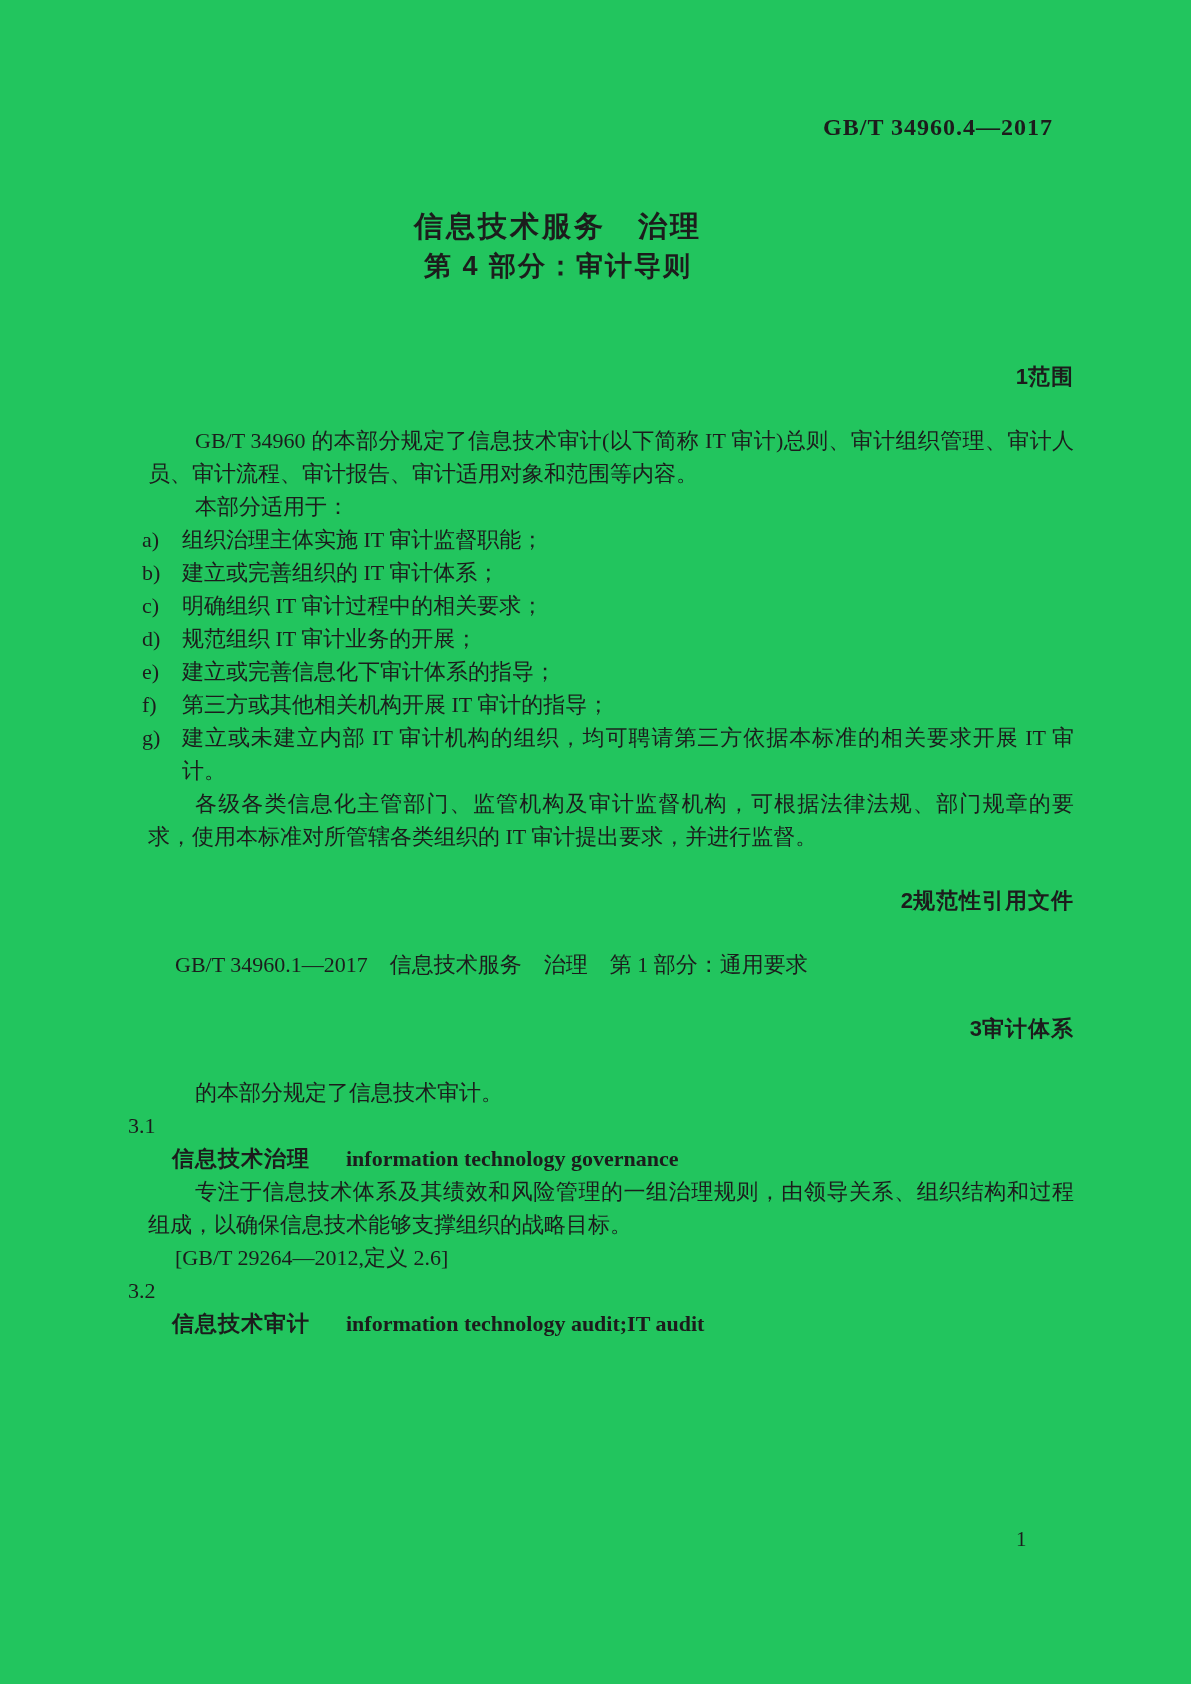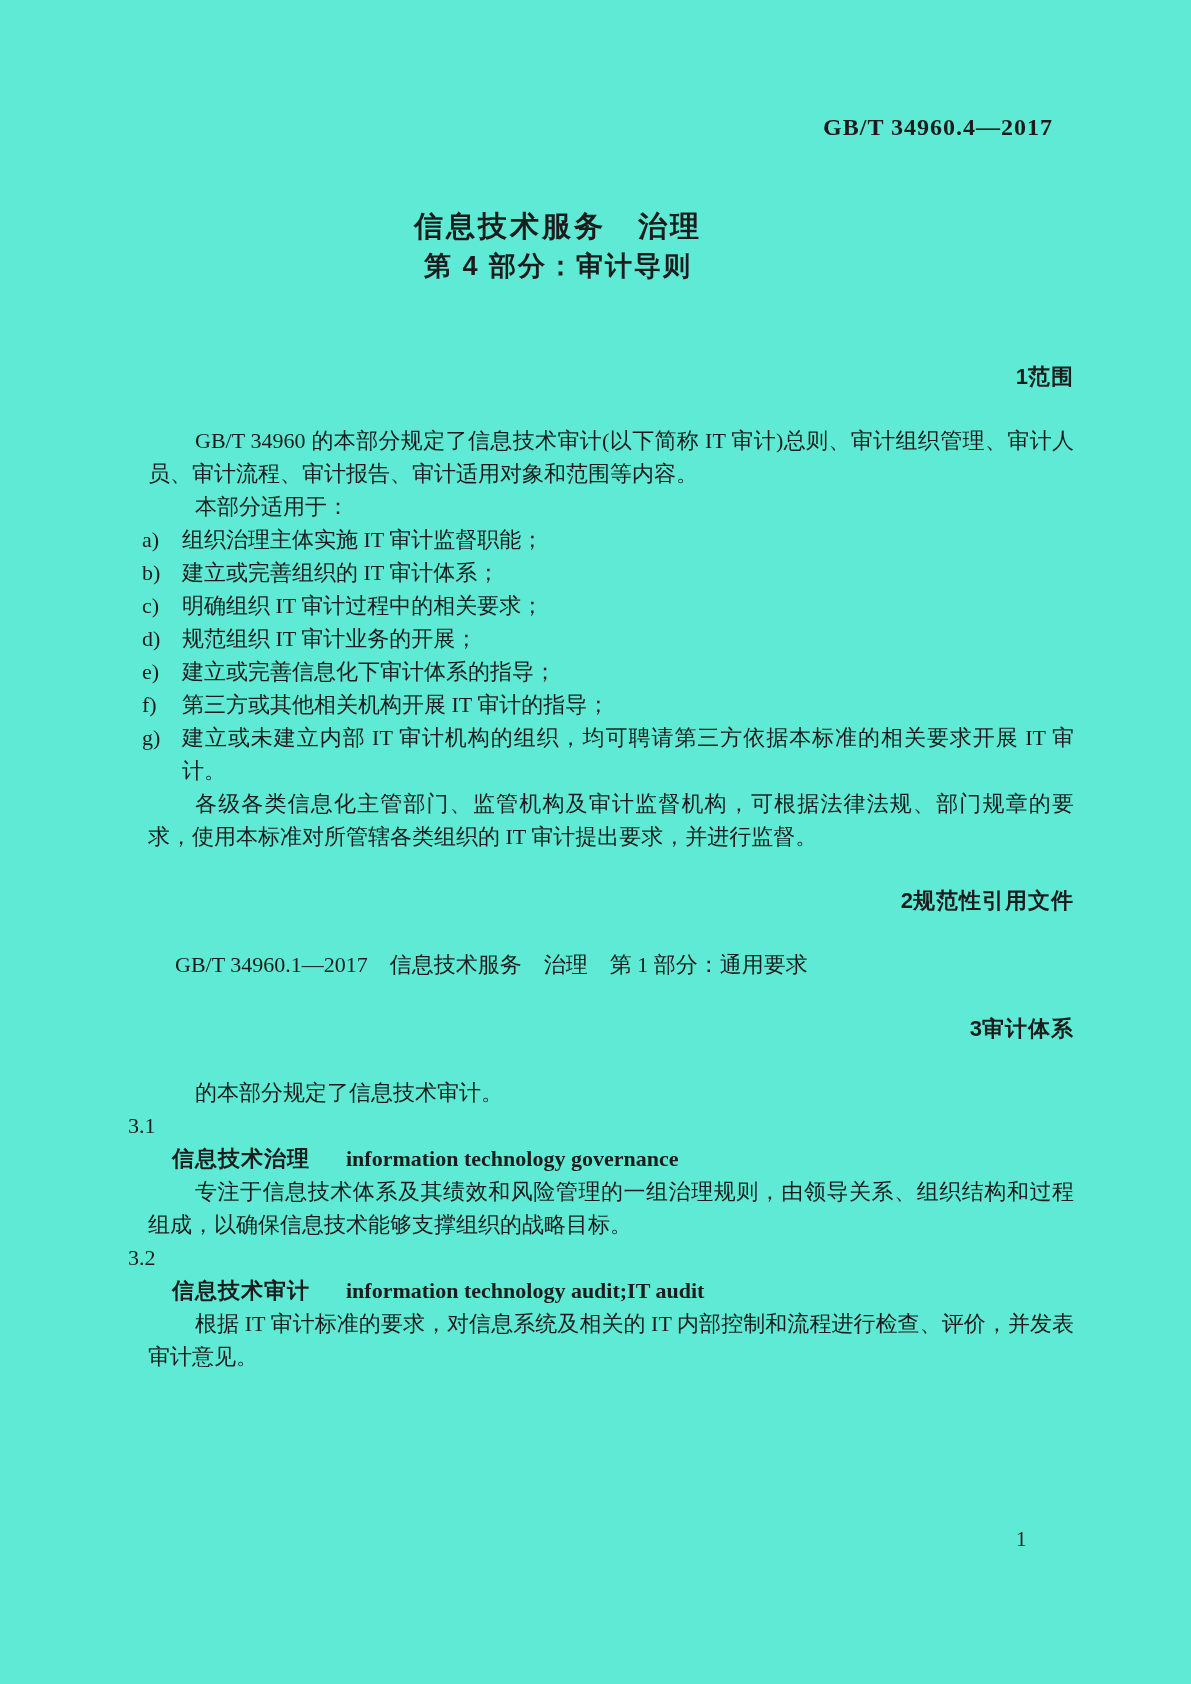--- a/index.html
+++ b/index.html
@@ -7,21 +7,21 @@
   body {
     width: 1191px;
     height: 1684px;
     position: relative;
     font-family: "Liberation Serif", "DejaVu Serif", serif;
     color: #1c1c1c;
   }
   .page {
     position: absolute;
     inset: 0;
-    background: #5eead4;
+    background: #22c55e;
     overflow: hidden;
   }
 
   
   .doc-code {
     position: absolute;
     top: 114px;
     left: 0;
     width: 1053px;
     text-align: right;
@@ -184,24 +184,24 @@
       <span class="sec-num">3</span><span class="sec-title">审计体系</span>
     </div>
 
     <div class="para">的本部分规定了信息技术审计。</div>
 
     <div class="term-number">3.1</div>
     <div class="term-line">
       <span class="term-zh">信息技术治理</span><span class="term-en">information technology governance</span>
     </div>
     <div class="para">专注于信息技术体系及其绩效和风险管理的一组治理规则，由领导关系、组织结构和过程组成，以确保信息技术能够支撑组织的战略目标。</div>
+    <div class="hang">[GB/T 29264—2012,定义 2.6]</div>
 
     <div class="term-number">3.2</div>
     <div class="term-line">
       <span class="term-zh">信息技术审计</span><span class="term-en">information technology audit;IT audit</span>
     </div>
-    <div class="para">根据 IT 审计标准的要求，对信息系统及相关的 IT 内部控制和流程进行检查、评价，并发表审计意见。</div>
 
   </div>
 
   <div class="page-number">1</div>
 
 </div>
 
 </body></html>

